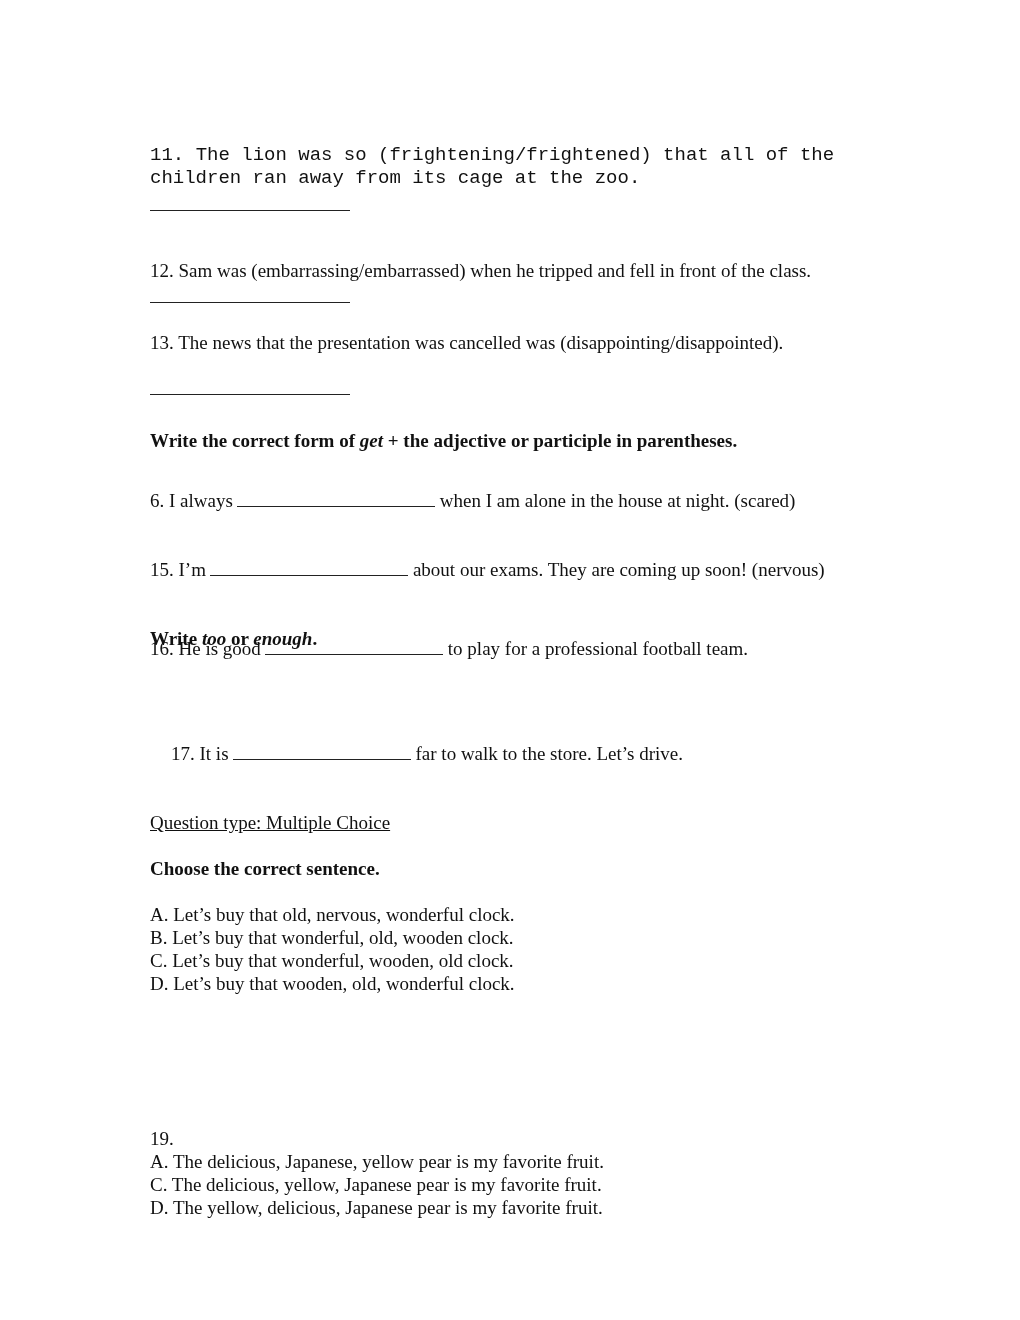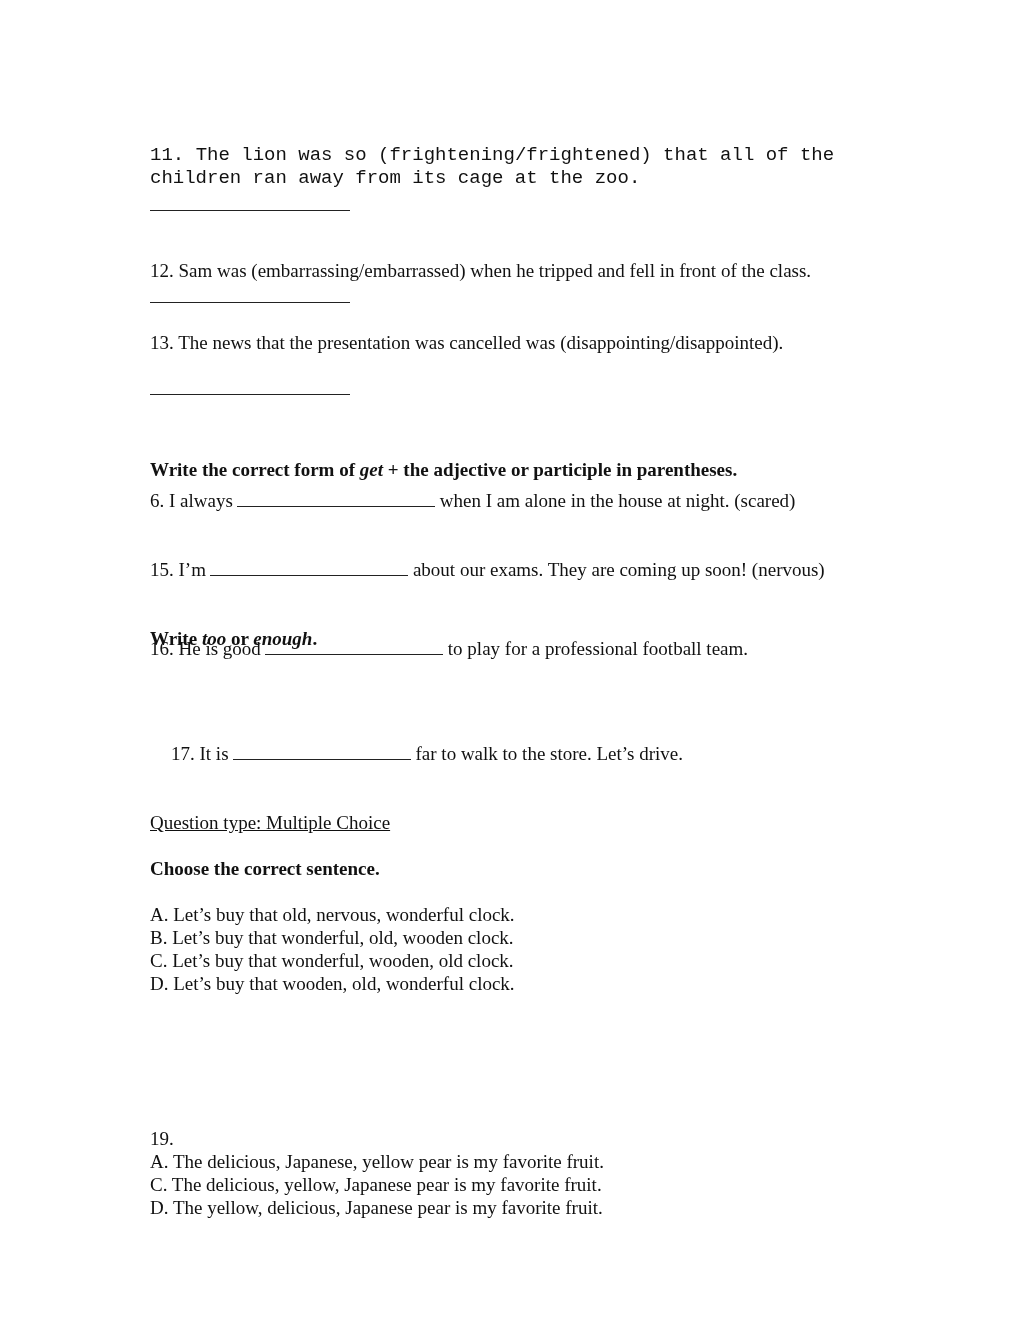--- a/index.html
+++ b/index.html
@@ -58,21 +58,21 @@
     <span>Sam was (embarrassing/embarrassed) when he tripped and fell in front of the class.</span>
   </div>
   <div class="blank-line" style="top:302px;"></div>
 
   <div class="abs" style="top:331px;">
     <span>13.</span>
     <span>The news that the presentation was cancelled was (disappointing/disappointed).</span>
   </div>
   <div class="blank-line" style="top:394px;"></div>
 
-  <div class="abs bold" style="top:458px;">
+  <div class="abs bold" style="top:429px;">
     <span>Write the correct form of </span><i>get</i><span> + the adjective or participle in parentheses.</span>
   </div>
 
   <div class="abs" style="top:489px;">
     <span>6.</span>
     <span>I always</span><span class="inline-blank" style="width:198px;"></span><span>when I am alone in the house at night. (scared)</span>
   </div>
 
   <div class="abs" style="top:558px;">
     <span>15.</span>

